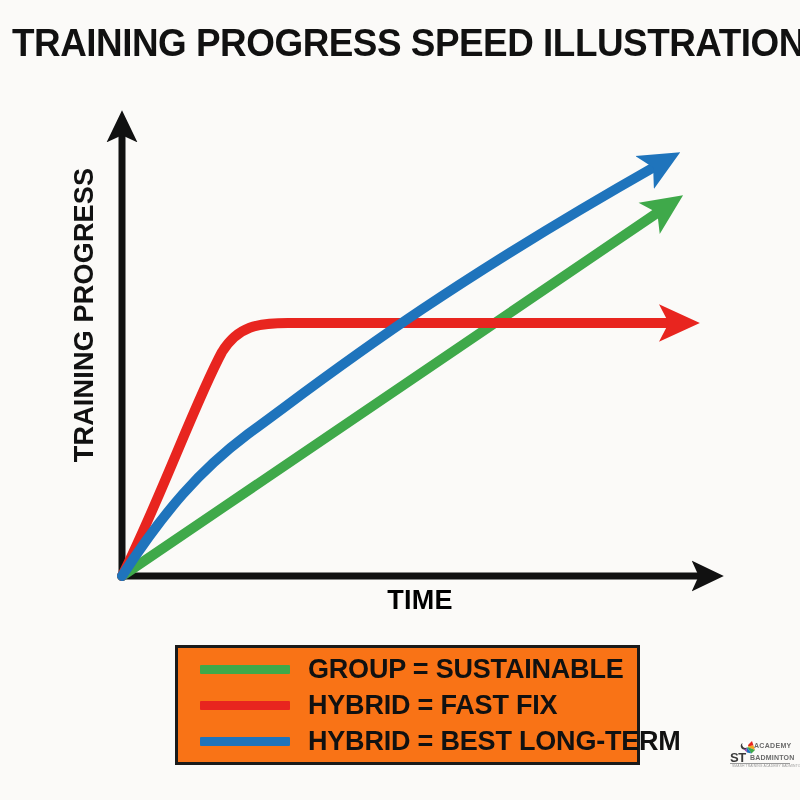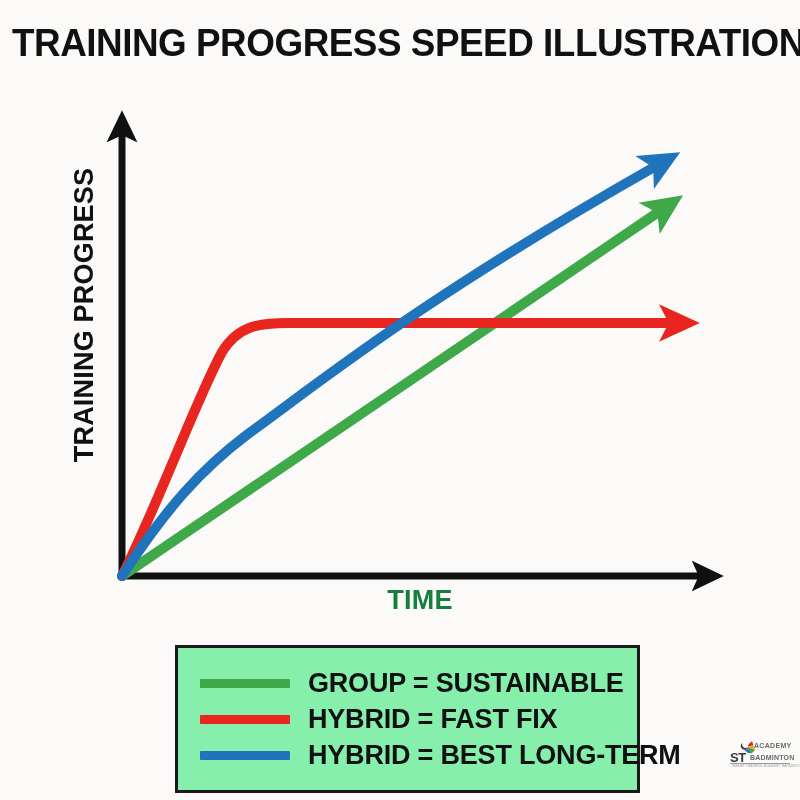--- a/index.html
+++ b/index.html
@@ -63,31 +63,31 @@
   .axis-label-x {
     position: absolute;
     left: 290px;
     top: 585px;
     width: 260px;
     text-align: center;
     font-family: "Liberation Sans", sans-serif;
     font-weight: bold;
     font-size: 27px;
     letter-spacing: 0.2px;
-    color: #15803d;
+    color: #000000;
     white-space: nowrap;
   }
   .legend-box {
     position: absolute;
     left: 175px;
     top: 645px;
     width: 465px;
-    height: 148px;
+    height: 120px;
     box-sizing: border-box;
-    background: #86efac;
+    background: #f97316;
     border: 3px solid #1a1a1a;
     padding: 8px;
   }
   .legend-rows {
     position: absolute;
     left: 0;
     top: 0;
     right: 0;
     bottom: 0;
     display: flex;

